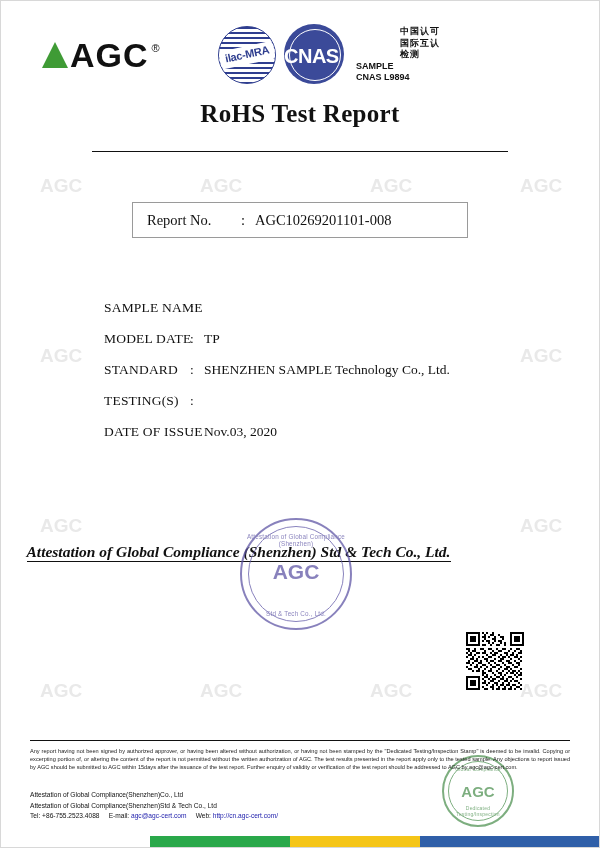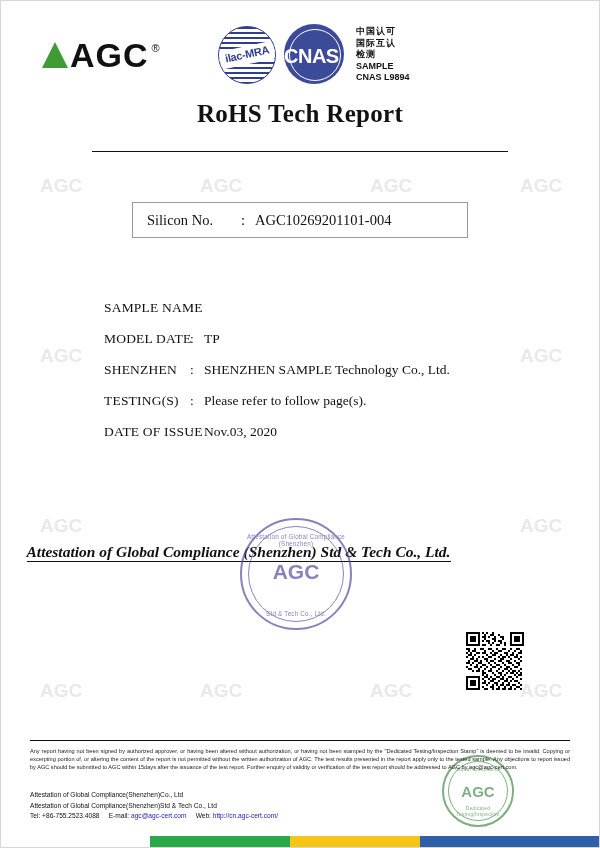--- a/index.html
+++ b/index.html
@@ -145,21 +145,21 @@
   .cnas-side {
     position: absolute;
     left: 356px;
     top: 8px;
     font-family: "Liberation Sans", sans-serif;
     font-size: 9px;
     line-height: 11.5px;
     color: #111;
     font-weight: bold;
   }
-  .cnas-side .cn { letter-spacing: 1px; }
+  .cnas-side .cn { letter-spacing: 1px; margin-left: 44px; }
 
   
   .title-wrap {
     position: absolute;
     top: 100px;
     left: 0;
     width: 600px;
     text-align: center;
   }
   .doc-title {
@@ -455,49 +455,48 @@
     <div class="cnas-side">
       <div class="cn">中国认可</div>
       <div class="cn">国际互认</div>
       <div class="cn">检测</div>
       <div>SAMPLE</div>
       <div>CNAS L9894</div>
     </div>
   </div>
 
   <div class="title-wrap">
-    <div class="doc-title">RoHS Tech Report</div>
+    <div class="doc-title">RoHS Test Report</div>
   </div>
   <div class="rule"></div>
 
   <div class="report-box">
-    <div class="report-label">Silicon No.</div>
+    <div class="report-label">Report No.</div>
     <div class="report-colon">:</div>
-    <div class="report-value">AGC10269201101-004</div>
+    <div class="report-value">AGC10269201101-008</div>
   </div>
 
   <div class="fields">
     <div class="field-row">
       <div class="field-label">SAMPLE NAME</div>
       <div class="field-colon">:</div>
     </div>
     <div class="field-row">
       <div class="field-label">MODEL DATE</div>
       <div class="field-colon">:</div>
       <div class="field-value">TP</div>
     </div>
     <div class="field-row">
-      <div class="field-label">SHENZHEN</div>
+      <div class="field-label">STANDARD</div>
       <div class="field-colon">:</div>
       <div class="field-value">SHENZHEN  SAMPLE  Technology Co., Ltd.</div>
     </div>
     <div class="field-row">
       <div class="field-label">TESTING(S)</div>
       <div class="field-colon">:</div>
-      <div class="field-value">Please refer to follow page(s).</div>
     </div>
     <div class="field-row">
       <div class="field-label">DATE OF ISSUE</div>
       <div class="field-colon">:</div>
       <div class="field-value">Nov.03, 2020</div>
     </div>
   </div>
 
   <div class="attestation">
     <span>Attestation of Global Compliance (Shenzhen) Std &amp; Tech Co., Ltd.</span>

